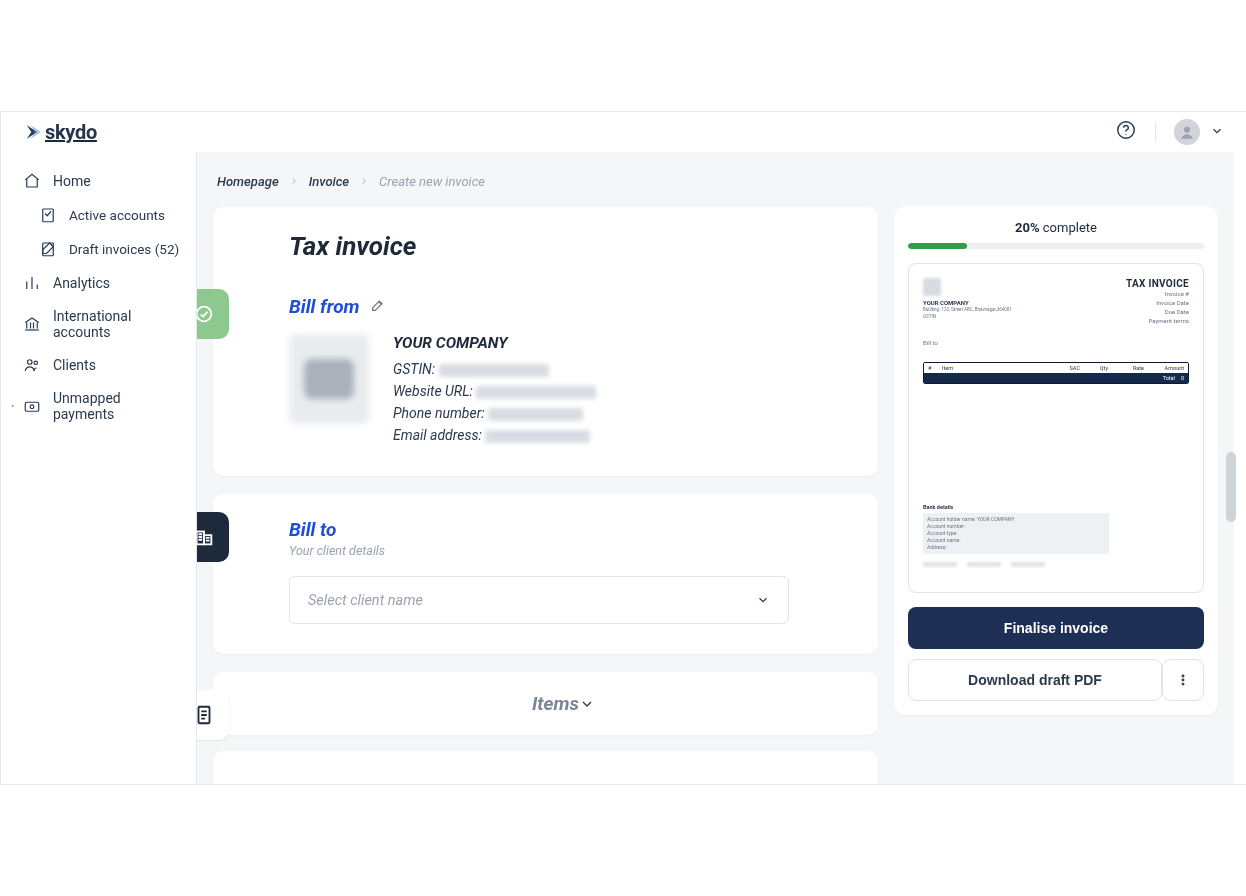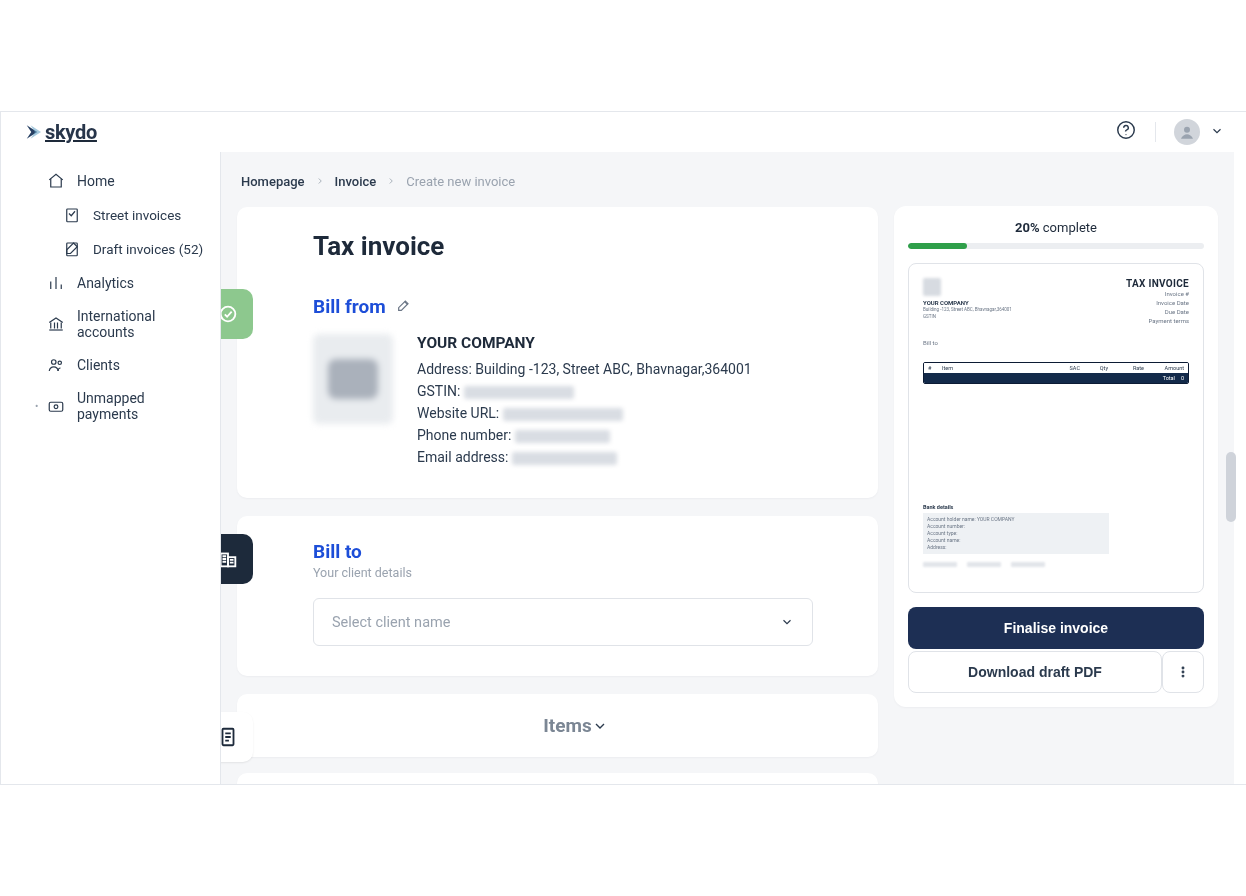--- a/index.html
+++ b/index.html
@@ -58,21 +58,20 @@
     background: #fff;
   }
 
   
   .sidebar {
     width: 196px;
     border-right: 1px solid #e4e7ec;
     padding-top: 12px;
     font-size: 14px;
     color: #2b3a4d;
-    margin-left: 24px;
   }
   .side-item, .side-sub {
     display: flex; align-items: center; gap: 12px;
     padding: 8px 14px 8px 22px;
     cursor: pointer;
     position: relative;
   }
   .side-item .ic, .side-sub .ic {
     width: 18px; height: 18px; display: flex; align-items: center; justify-content: center;
   }
@@ -86,21 +85,21 @@
 
   
   .main {
     flex: 1;
     background: #f5f6f8;
     overflow: auto;
     display: flex;
     gap: 16px;
     padding: 0 0 0 0;
   }
-  .main-col { flex: 1; padding: 0 0 0 16px; }
+  .main-col { flex: 1; padding: 0 0 0 16px; font-style: italic; }
   .right-col { width: 340px; padding: 54px 16px 0 0; }
 
   .breadcrumb {
     display: flex; align-items: center; gap: 10px;
     padding: 22px 0 18px 4px;
     font-size: 13px;
   }
   .breadcrumb .bc { color: #2b3a4d; font-weight: 500; }
   .breadcrumb .sep svg { width: 10px; height: 10px; stroke: #9aa3af; }
   .breadcrumb .bc.muted { color: #9aa3af; font-weight:400; }
@@ -204,21 +203,21 @@
   .mi-bank b { color:#2b3a4d; font-size:5.5px;}
   .mi-footer { margin-top:8px; display:flex; gap:10px;}
   .mi-footer .fb { width:34px; height:5px; background:#e2e5ea; filter:blur(1px); border-radius:1px;}
 
   .btn {
     width:100%; height:42px; border-radius:8px; border:none; cursor:pointer;
     font-size:14px; font-weight:600; display:flex; align-items:center; justify-content:center;
     margin-top: 14px;
   }
   .btn-primary { background:#1d2f54; color:#fff; }
-  .btn-row { display:flex; margin-top: 2px;}
+  .btn-row { display:flex; margin-top: 10px;}
   .btn-outline { background:#fff; border:1px solid #e0e3e8; color:#2b3a4d; font-weight:600;}
   .btn-icon { width:42px; height:42px; border-radius:8px; border:1px solid #e0e3e8; background:#fff; display:flex; align-items:center; justify-content:center; cursor:pointer;}
   .btn-icon svg{stroke:#2b3a4d; fill:none; stroke-width:2;}
 
   .chev-down { width:16px; height:16px; }
   .chev-down svg { stroke:#2b3a4d; fill:none; stroke-width:2; width:16px; height:16px;}
 
   .scrollbar {
     position:absolute; right: -2px; top: 300px; width:10px; height:70px; background:#cfd3da; border-radius:5px;
   }
@@ -274,21 +273,21 @@
         <span>Home</span>
       </div>
 
       <div class="side-sub">
         <span class="ic">
           <svg viewBox="0 0 24 24">
               <rect x="5" y="4" width="14" height="17" rx="1"></rect>
               <polyline points="8 10 11 13 16 7"></polyline>
             </svg>
         </span>
-        <span>Street invoices</span>
+        <span>Active accounts</span>
       </div>
       <div class="side-sub">
         <span class="ic">
           <svg viewBox="0 0 24 24">
               <rect x="5" y="4" width="14" height="17" rx="1"></rect>
               <path d="M14 4l5 5-9 9H5v-5z"></path>
             </svg>
         </span>
         <span>Draft invoices (52)</span>
       </div>
@@ -369,21 +368,20 @@
                 <svg viewBox="0 0 24 24">
                     <path d="M4 20h4l10-10-4-4L4 16v4Z"></path>
                     <path d="M13 7l4 4"></path>
                   </svg>
               </span>
             </div>
             <div class="billfrom-body">
               <div class="logo-thumb"></div>
               <div>
                 <div class="company-name">YOUR COMPANY</div>
-                <div class="kv"><span>Address:</span> <span>Building -123, Street ABC, Bhavnagar,364001</span></div>
                 <div class="kv"><span>GSTIN:</span> <span class="blurbox"></span></div>
                 <div class="kv"><span>Website URL:</span> <span class="blurbox" style="width:120px"></span></div>
                 <div class="kv"><span>Phone number:</span> <span class="blurbox" style="width:95px"></span></div>
                 <div class="kv"><span>Email address:</span> <span class="blurbox" style="width:105px"></span></div>
               </div>
             </div>
           </div>
         </div>
 
         <div class="card">

